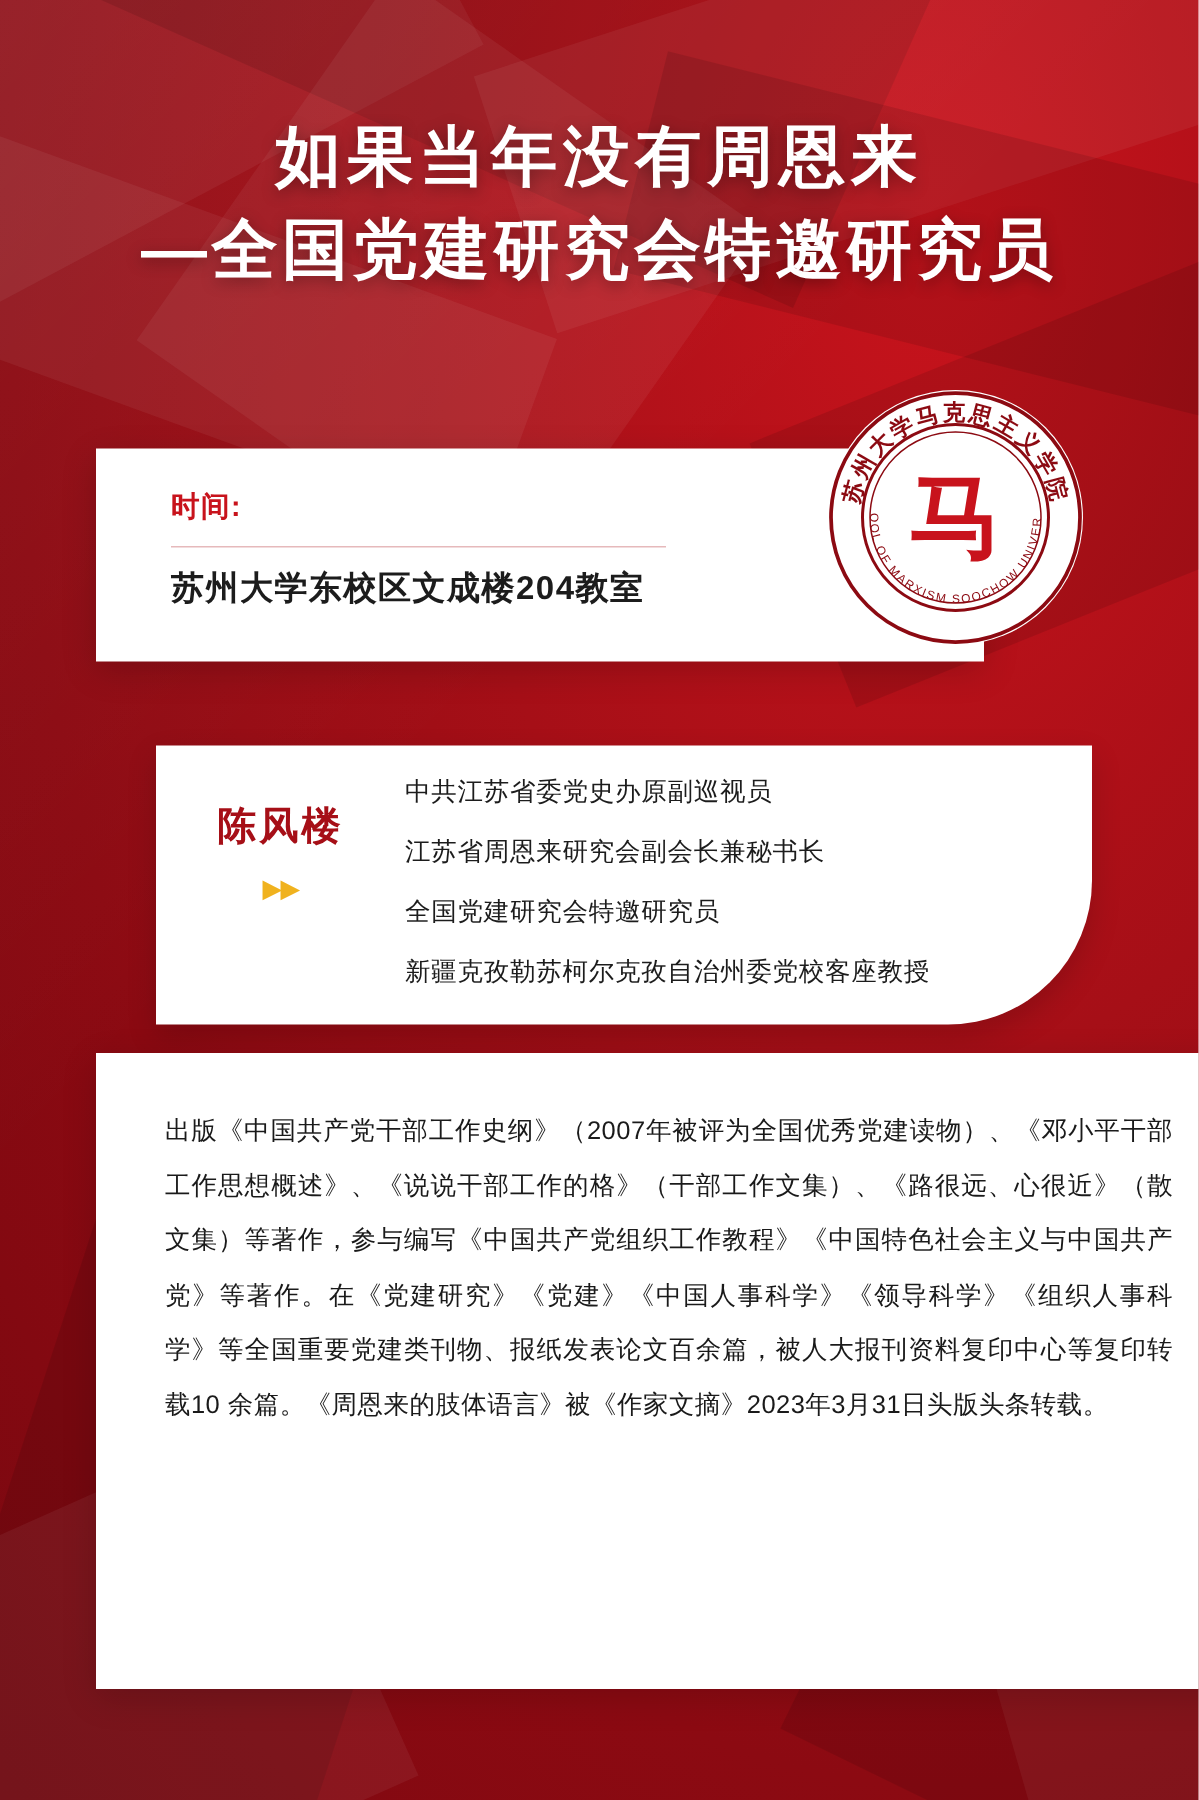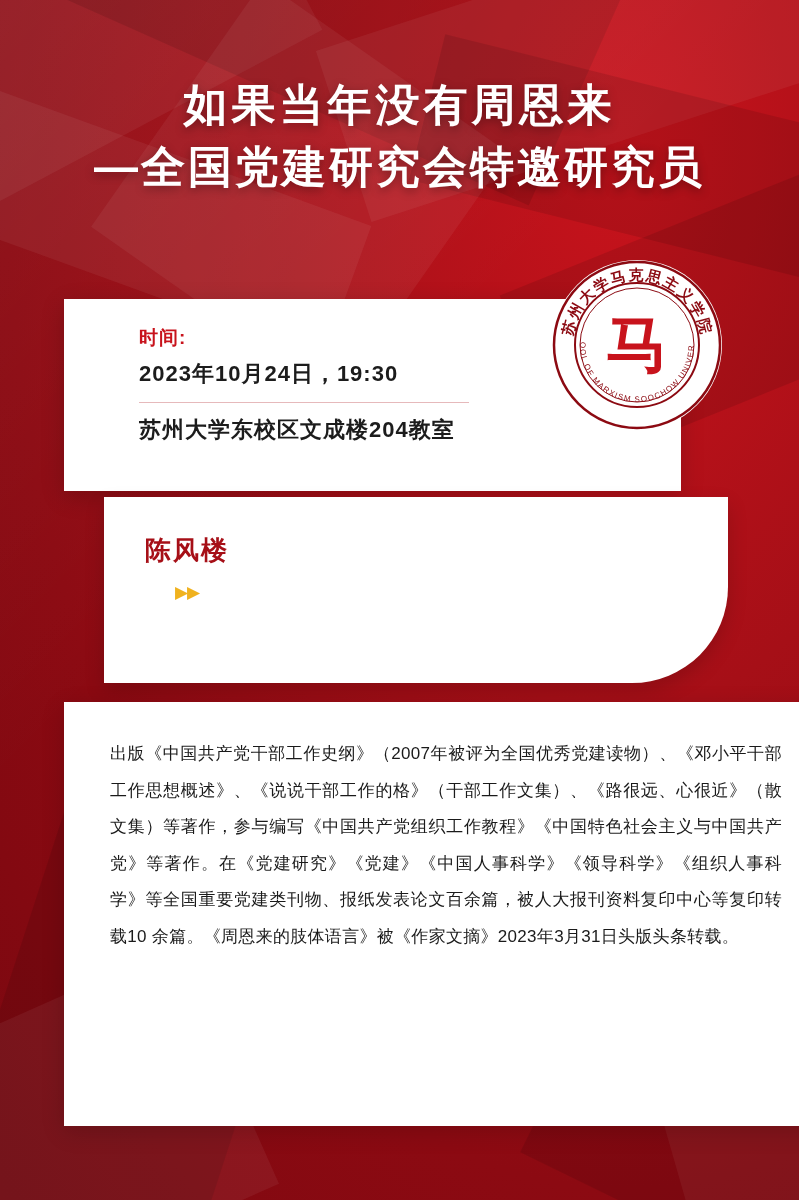--- a/index.html
+++ b/index.html
@@ -63,24 +63,23 @@
     white-space: nowrap;
   }
   .title-line.second { letter-spacing: 3px; }
 
   
   .info-card {
     position: absolute;
     left: 64px;
     top: 299px;
     width: 592px;
-    height: 192px;
+    height: 142px;
     background: #ffffff;
     box-shadow: 0 6px 22px rgba(0,0,0,0.18);
-    padding-left: 25px;
   }
   .info-inner {
     padding: 26px 0 0 50px;
   }
   .info-label {
     color: #c8131c;
     font-size: 19px;
     font-weight: 700;
     letter-spacing: 1px;
     margin-bottom: 8px;
@@ -189,21 +188,20 @@
   <div class="facet f11"></div>
 
   <div class="title-block">
     <div class="title-line first">如果当年没有周恩来</div>
     <div class="title-line second">—全国党建研究会特邀研究员</div>
   </div>
 
   <div class="info-card">
     <div class="info-inner">
       <div class="info-label">时间:</div>
-      <div class="info-value">2023年10月24日，19:30</div>
       <div class="info-rule"></div>
       <div class="info-value">苏州大学东校区文成楼204教室</div>
     </div>
   </div>
 
   <div class="seal">
     <svg width="174" height="174" viewBox="0 0 174 174" aria-hidden="true">
       <defs>
         <path id="arcTop" d="M 22,87 A 65,65 0 0 1 152,87"></path>
         <path id="arcBottom" d="M 30,87 A 57,57 0 0 0 144,87"></path>
@@ -220,19 +218,25 @@
       </text>
       <text x="87" y="108" text-anchor="middle" font-family="'Liberation Serif', serif" font-size="62" font-weight="700" fill="#c8131c">马</text>
     </svg>
   </div>
 
   <div class="speaker-band">
     <div class="speaker-left">
       <div class="speaker-name">陈风楼</div>
       <div class="speaker-arrows">▶▶</div>
     </div>
+    <div class="speaker-right">
+      <div class="speaker-line">中共江苏省委党史办原副巡视员</div>
+      <div class="speaker-line">江苏省周恩来研究会副会长兼秘书长</div>
+      <div class="speaker-line">全国党建研究会特邀研究员</div>
+      <div class="speaker-line">新疆克孜勒苏柯尔克孜自治州委党校客座教授</div>
+    </div>
   </div>
 
   <div class="bio-card">
     <div class="bio-text">出版《中国共产党干部工作史纲》（2007年被评为全国优秀党建读物）、《邓小平干部工作思想概述》、《说说干部工作的格》（干部工作文集）、《路很远、心很近》（散文集）等著作，参与编写《中国共产党组织工作教程》《中国特色社会主义与中国共产党》等著作。在《党建研究》《党建》《中国人事科学》《领导科学》《组织人事科学》等全国重要党建类刊物、报纸发表论文百余篇，被人大报刊资料复印中心等复印转载10 余篇。《周恩来的肢体语言》被《作家文摘》2023年3月31日头版头条转载。</div>
   </div>
 
 </div>
 
 </body></html>

